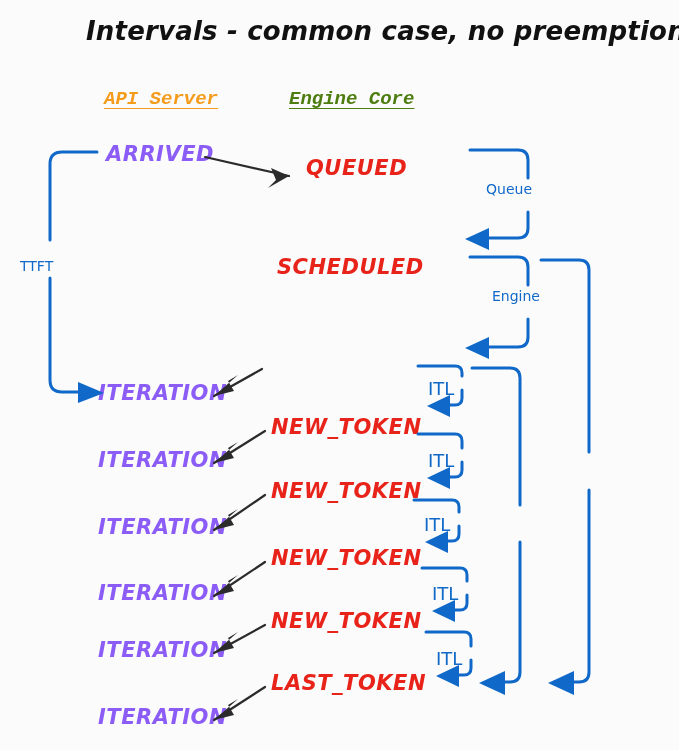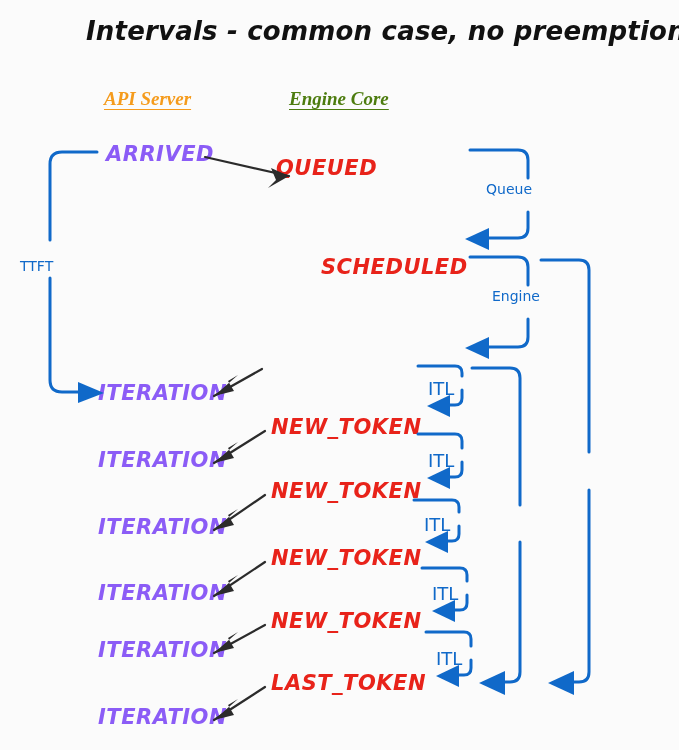--- a/index.html
+++ b/index.html
@@ -15,21 +15,21 @@
   .txt{position:absolute;white-space:nowrap;}
 
   .title{
     font-family:"DejaVu Sans", sans-serif;
     font-weight:bold;font-style:italic;
     font-size:26px;color:#111111;
     letter-spacing:.2px;
   }
 
   .colhead{
-    font-family:Liberation Serif, serif;
+    font-family:Liberation Mono, monospace;
     font-style:italic;font-weight:bold;
     font-size:19px;
     text-decoration:underline;
     text-underline-offset:4px;
   }
   .colhead.api{color:#f59b1c;}
   .colhead.engine{color:#4d7c0f;}
 
   .state{
     font-family:"DejaVu Sans", sans-serif;
@@ -62,22 +62,22 @@
   <div class="txt colhead engine" style="left:289px;top:88px;">Engine Core</div>
 
   <div class="txt state orange" style="left:106px;top:142px;">ARRIVED</div>
   <div class="txt state orange" style="left:98px;top:381px;">ITERATION</div>
   <div class="txt state orange" style="left:98px;top:448px;">ITERATION</div>
   <div class="txt state orange" style="left:98px;top:515px;">ITERATION</div>
   <div class="txt state orange" style="left:98px;top:581px;">ITERATION</div>
   <div class="txt state orange" style="left:98px;top:638px;">ITERATION</div>
   <div class="txt state orange" style="left:98px;top:705px;">ITERATION</div>
 
-  <div class="txt state red" style="left:276px;top:156px;">QUEUED</div>
-  <div class="txt state red" style="left:277px;top:255px;margin-left:44px;">SCHEDULED</div>
+  <div class="txt state red" style="left:306px;top:156px;">QUEUED</div>
+  <div class="txt state red" style="left:277px;top:255px;">SCHEDULED</div>
   <div class="txt state red" style="left:271px;top:415px;">NEW_TOKEN</div>
   <div class="txt state red" style="left:271px;top:479px;">NEW_TOKEN</div>
   <div class="txt state red" style="left:271px;top:546px;">NEW_TOKEN</div>
   <div class="txt state red" style="left:271px;top:609px;">NEW_TOKEN</div>
   <div class="txt state red" style="left:271px;top:671px;">LAST_TOKEN</div>
 
   <div class="txt bluelbl" style="left:20px;top:258px;">TTFT</div>
   <div class="txt bluelbl" style="left:486px;top:181px;">Queue</div>
   <div class="txt bluelbl" style="left:492px;top:288px;">Engine</div>
 

